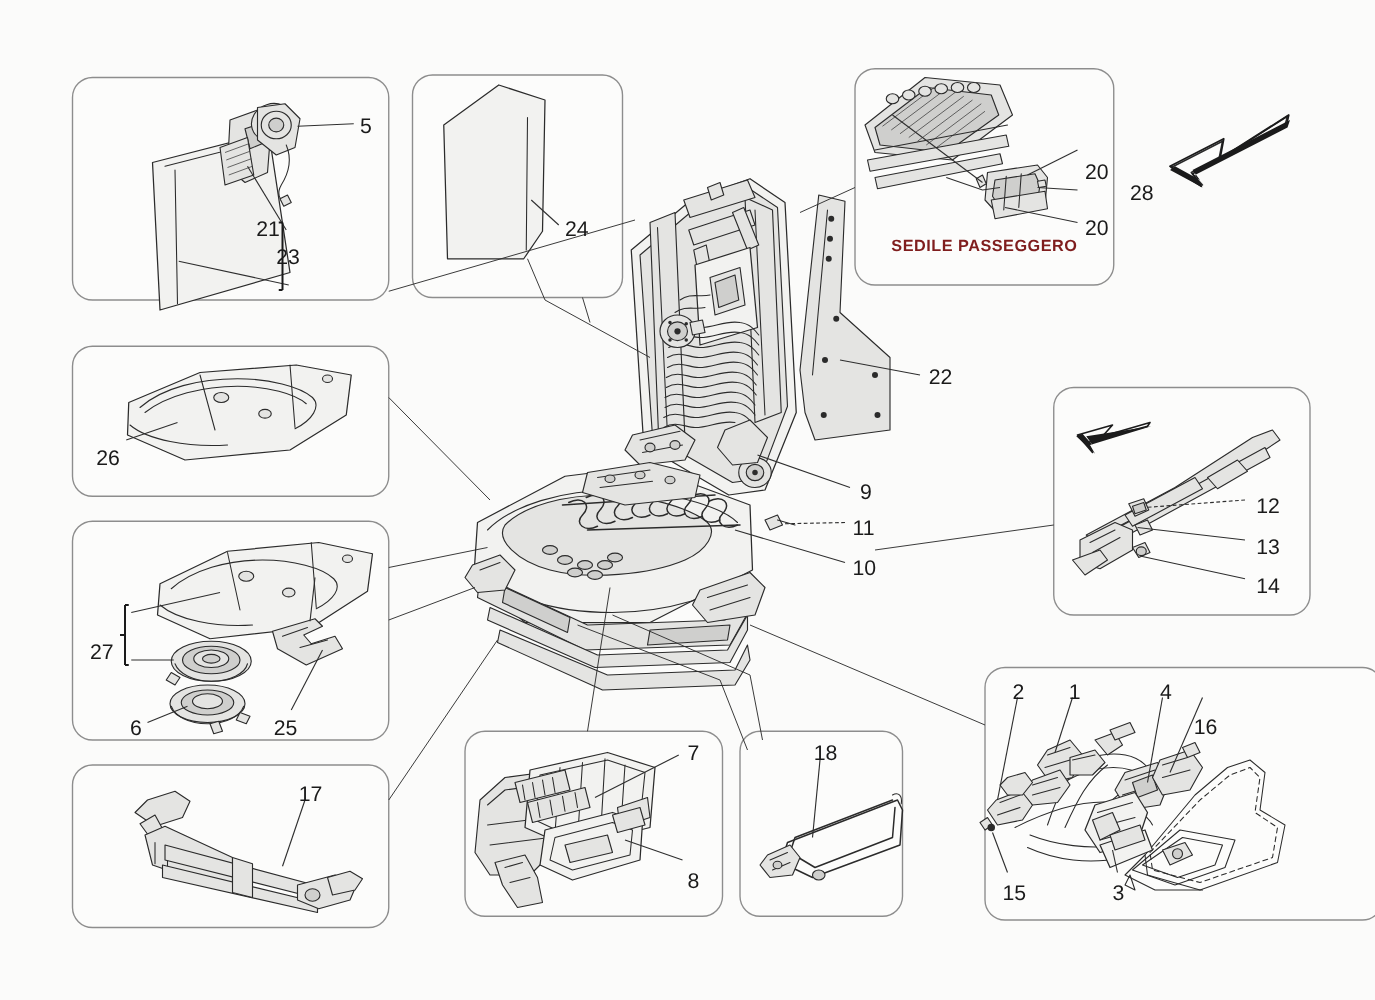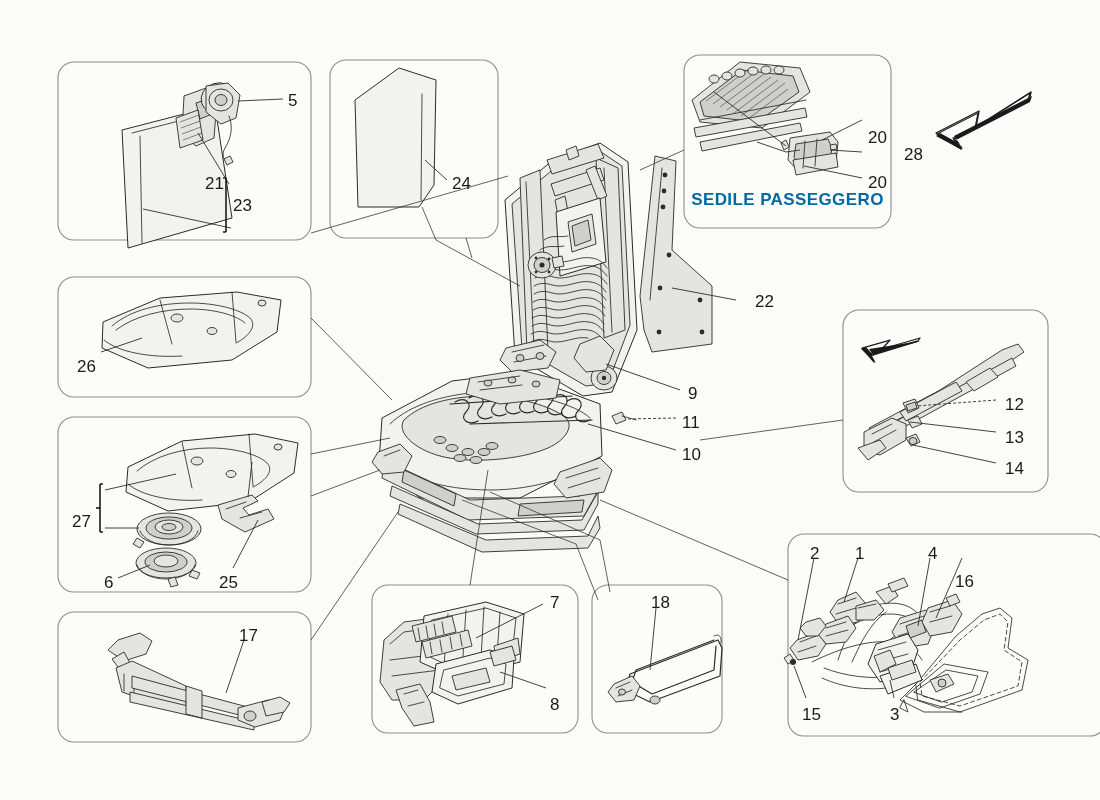--- a/index.html
+++ b/index.html
@@ -16,23 +16,23 @@
     font-family:"Liberation Sans", sans-serif;
     font-size:17px;
     font-weight:400;
     color:#1a1a1a;
     white-space:nowrap;
     line-height:1;
   }
   .cap{
     position:absolute;
     font-family:"Liberation Sans", sans-serif;
-    font-size:17px;
+    font-size:13px;
     font-weight:bold;
-    color:#0369a1;
+    color:#7f1d1d;
     letter-spacing:0.4px;
     text-align:center;
     white-space:nowrap;
     line-height:1.25;
   }
 </style>
 </head>
 <body>
 
 <div id="stage">
@@ -467,26 +467,26 @@
       <path class="ldt" d="M788,580 L600,500"></path>
 
       <path class="ldt" d="M684,150 L640,170"></path>
 
       <path class="ldt" d="M843,420 L700,440"></path>
     </g>
   </svg>
 
   <div class="lbl" style="left:288px;top:92px;">5</div>
   <div class="lbl" style="left:205px;top:175px;text-align:right;">21</div>
-  <div class="lbl" style="left:233px;top:197px;">23</div>
+  <div class="lbl" style="left:221px;top:197px;">23</div>
   <div class="lbl" style="left:452px;top:175px;">24</div>
   <div class="lbl" style="left:868px;top:129px;">20</div>
   <div class="lbl" style="left:868px;top:146px;margin-left:36px;">28</div>
   <div class="lbl" style="left:868px;top:174px;">20</div>
-  <div class="lbl" style="left:743px;top:293px;margin-left:12px;">22</div>
+  <div class="lbl" style="left:743px;top:293px;">22</div>
   <div class="lbl" style="left:688px;top:385px;">9</div>
   <div class="lbl" style="left:682px;top:414px;">11</div>
   <div class="lbl" style="left:682px;top:446px;">10</div>
   <div class="lbl" style="left:77px;top:358px;">26</div>
   <div class="lbl" style="left:72px;top:513px;">27</div>
   <div class="lbl" style="left:104px;top:574px;">6</div>
   <div class="lbl" style="left:219px;top:574px;">25</div>
   <div class="lbl" style="left:239px;top:627px;">17</div>
   <div class="lbl" style="left:1005px;top:396px;">12</div>
   <div class="lbl" style="left:1005px;top:429px;">13</div>

